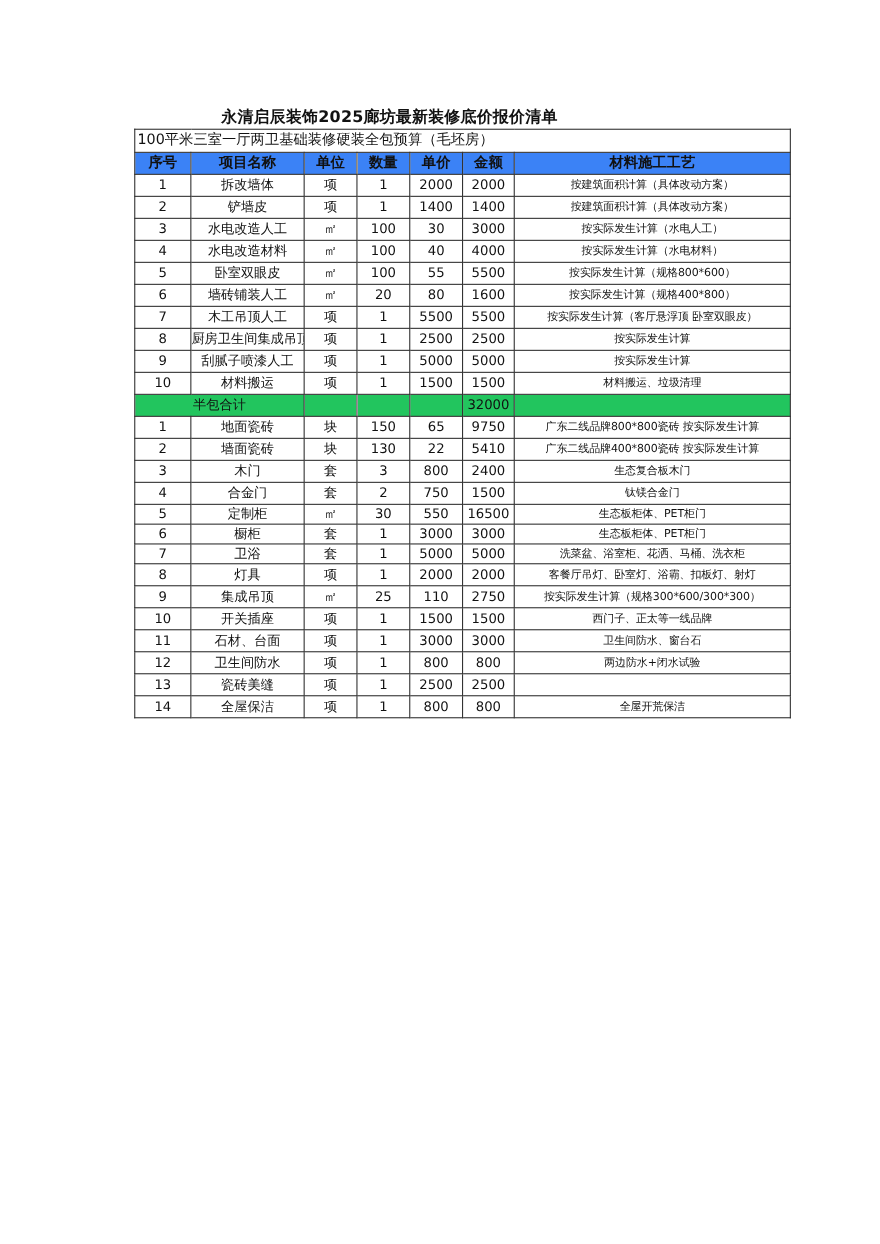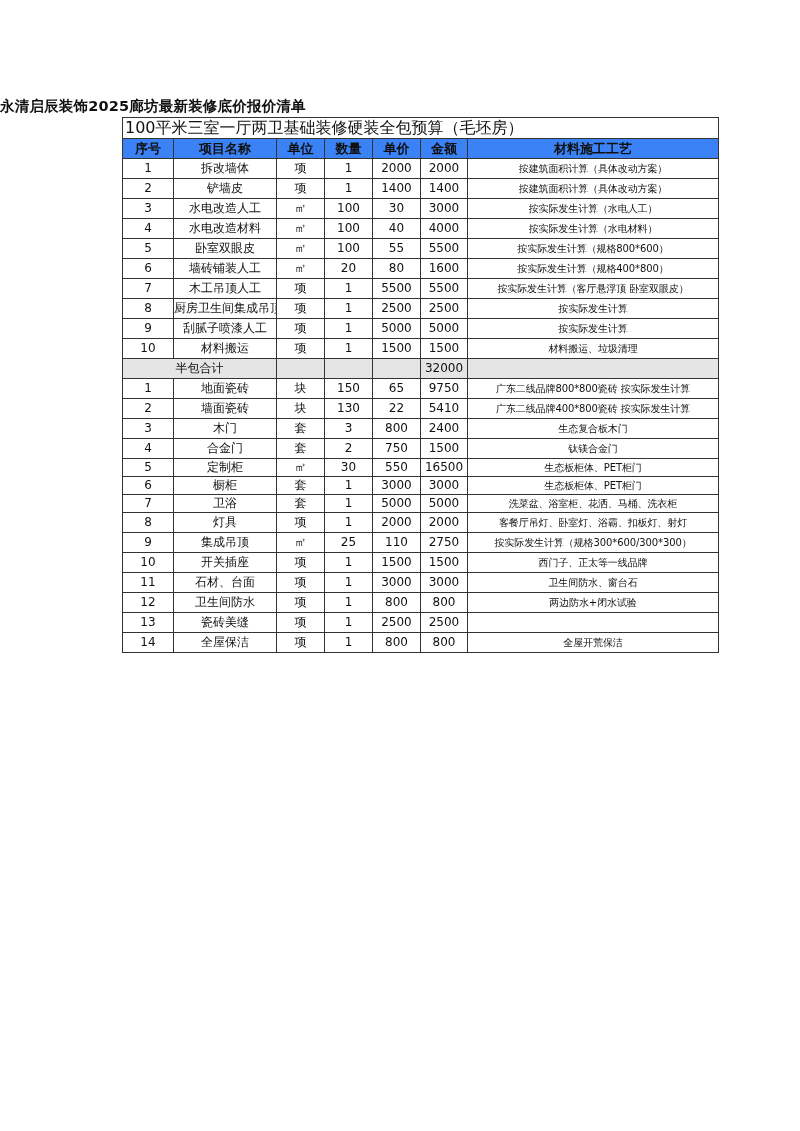--- a/index.html
+++ b/index.html
@@ -1,22 +1,22 @@
 <!DOCTYPE html>
 <html><head>
   <meta charset="utf-8">
   <style>
     html, body { margin: 0; padding: 0; background: #ffffff; }
     body { width: 800px; height: 1131px; position: relative; font-family: "DejaVu Sans", "Liberation Sans", sans-serif; color: #111; }
-    .title { position: absolute; left: 0; top: 97px; width: 708px; text-align: left; font-size: 14.5px; font-weight: bold; letter-spacing: 0.2px; }
+    .title { position: absolute; left: 0; top: 97px; width: 708px; text-align: center; font-size: 14.5px; font-weight: bold; letter-spacing: 0.2px; }
     table.sheet { position: absolute; left: 122px; top: 117px; width: 596px; border-collapse: collapse; table-layout: fixed; font-size: 12px; }
     table.sheet td, table.sheet th { border: 1px solid #333; padding: 0; text-align: center; white-space: nowrap; overflow: hidden; line-height: 19px; height: 19px; }
-    tr.subtitle td { text-align: left; padding-left: 2px; font-size: 16px; height: 20px; line-height: 20px; }
+    tr.subtitle td { text-align: left; padding-left: 2px; font-size: 13px; height: 20px; line-height: 20px; }
     tr.header th { background: #3b82f6; font-weight: bold; font-size: 13px; height: 19px; line-height: 19px; }
-    tr.total td { background: #e5e5e5; }
+    tr.total td { background: #22c55e; }
     tr.total td.total-label { text-align: center; }
     tr.short td { height: 17px; line-height: 17px; }
     td.name { font-size: 12px; }
     td.mat { font-size: 10px; letter-spacing: -0.1px; }
   </style>
 </head>
 <body>
 
 <div class="title">永清启辰装饰2025廊坊最新装修底价报价清单</div>
 

